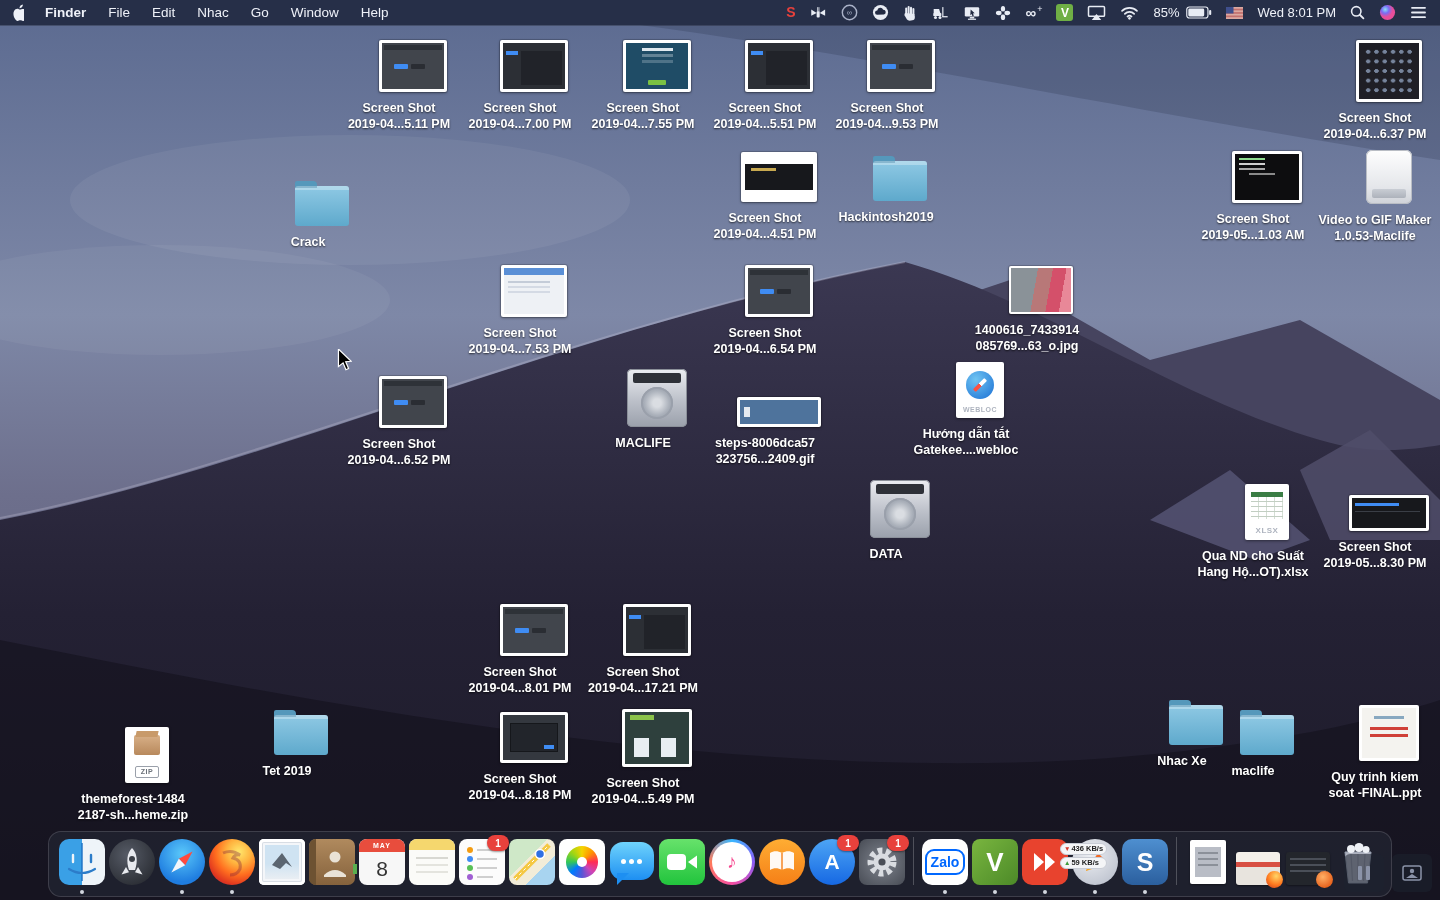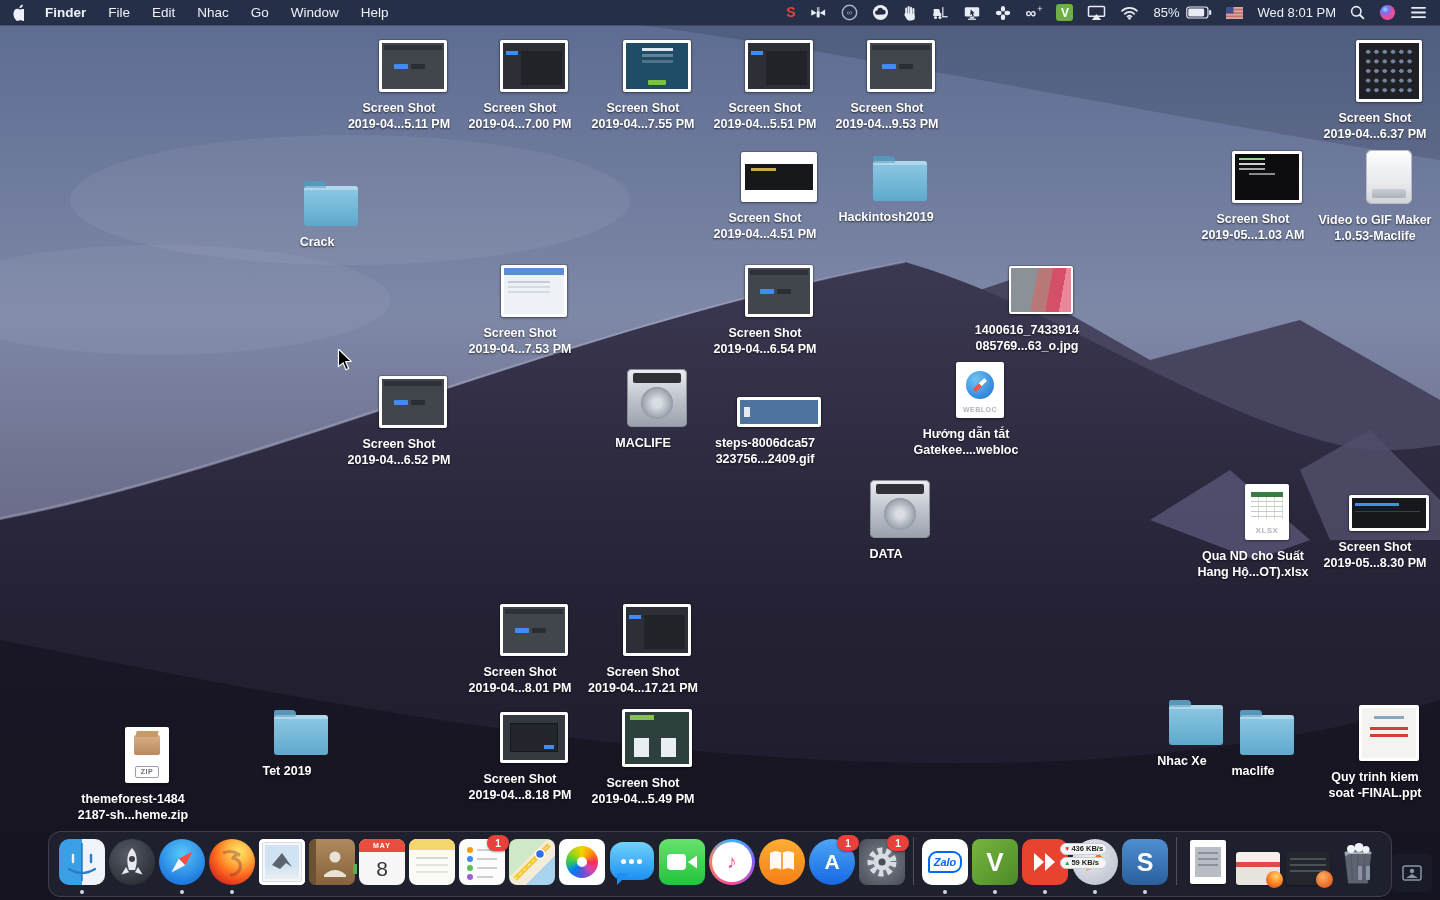--- a/index.html
+++ b/index.html
@@ -170,21 +170,21 @@
   .d-facetime{border-radius:9px;background:linear-gradient(180deg,#67e26b,#22c43d);}
   .d-itunes{border-radius:50%;background:conic-gradient(#38b6ff,#8a5cf5,#f54ea2,#ff7a59,#38b6ff);}
   .d-itunes .itn-in{position:absolute;inset:3px;border-radius:50%;background:#fff;
     display:flex;align-items:center;justify-content:center;font-size:19px;color:#f5478f;font-weight:700;}
   .d-books{border-radius:50%;background:linear-gradient(180deg,#ffad33,#f57f17);}
   .d-appstore{border-radius:50%;background:linear-gradient(180deg,#4da5f5,#1668e3);
     display:flex;align-items:center;justify-content:center;color:#fff;font-size:21px;font-weight:700;}
   .d-prefs{border-radius:8px;background:radial-gradient(circle,#80858f,#474b54);}
   .d-zalo{background:#fff;border-radius:10px;display:flex;align-items:center;justify-content:center;}
   .zalo-bub{border:2px solid #0068ff;border-radius:9px 9px 9px 2px;padding:3px 4px;
-    color:#0068ff;font-size:11px;font-weight:700;font-style:italic;}
+    color:#0068ff;font-size:14px;font-weight:700;}
   .d-vapp{border-radius:8px;background:linear-gradient(135deg,#79b53f,#4c8a28);
     display:flex;align-items:center;justify-content:center;color:#fff;font-size:26px;font-weight:700;}
   .d-redapp{border-radius:10px;background:#e8432e;}
   .d-folx{border-radius:50%;background:radial-gradient(circle at 40% 35%,#eceef2,#c2c7d2 75%);}
   .spd-wrap{position:absolute;left:-12px;top:4px;display:flex;flex-direction:column;gap:2px;z-index:4;}
   .spd{background:#f4f5f7;border:1px solid #c9cdd6;border-radius:6px;font-size:7.5px;line-height:10px;
     padding:0 3px;color:#222;white-space:nowrap;display:flex;align-items:center;gap:1px;font-weight:700;}
   .arr-d{color:#d23b2f;font-size:6.5px;} .arr-u{color:#3f9c3a;font-size:6.5px;}
   .d-snagit{border-radius:10px;background:linear-gradient(180deg,#4e8fd0,#2b5f9e);
     display:flex;align-items:center;justify-content:center;color:#fff;font-size:25px;font-weight:700;}
@@ -433,21 +433,21 @@
      <div class="dlabel">Screen Shot
 2019-04...9.53 PM</div>
   </div>
     <div class="desk-item" style="left:1310px;top:15px">
      <div class="dicon k-shot-grid shotbase">
         <span class="sin"></span>
       </div>
      <div class="dlabel">Screen Shot
 2019-04...6.37 PM</div>
   </div>
-    <div class="desk-item" style="left:252px;top:152px">
+    <div class="desk-item" style="left:243px;top:152px">
      <div class="dicon k-folder"></div>
      <div class="dlabel">Crack</div>
   </div>
     <div class="desk-item" style="left:700px;top:127px">
      <div class="dicon k-shot-wide-dark shotbase">
         <span class="sin"></span>
       </div>
      <div class="dlabel">Screen Shot
 2019-04...4.51 PM</div>
   </div>

